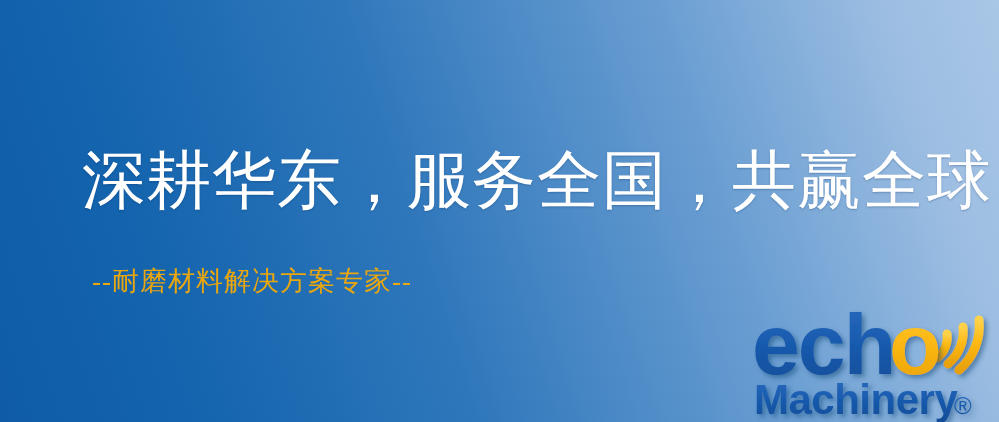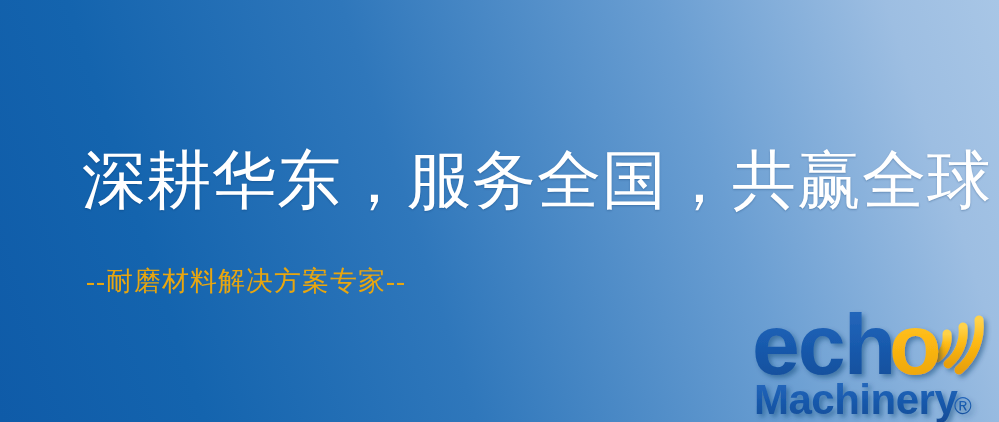--- a/index.html
+++ b/index.html
@@ -31,21 +31,21 @@
     font-weight: 400;
     color: #ffffff;
     letter-spacing: 1px;
     white-space: nowrap;
     text-shadow: 0 1px 2px rgba(8, 48, 92, 0.30);
   }
 
   
   #subtitle {
     position: absolute;
-    left: 86px;
+    left: 92px;
     top: 265px;
     margin: 0;
     font-family: "Liberation Serif", "DejaVu Serif", serif;
     font-size: 27px;
     line-height: 1.2;
     font-weight: 400;
     color: #e8a60f;
     letter-spacing: 1px;
     white-space: nowrap;
   }

